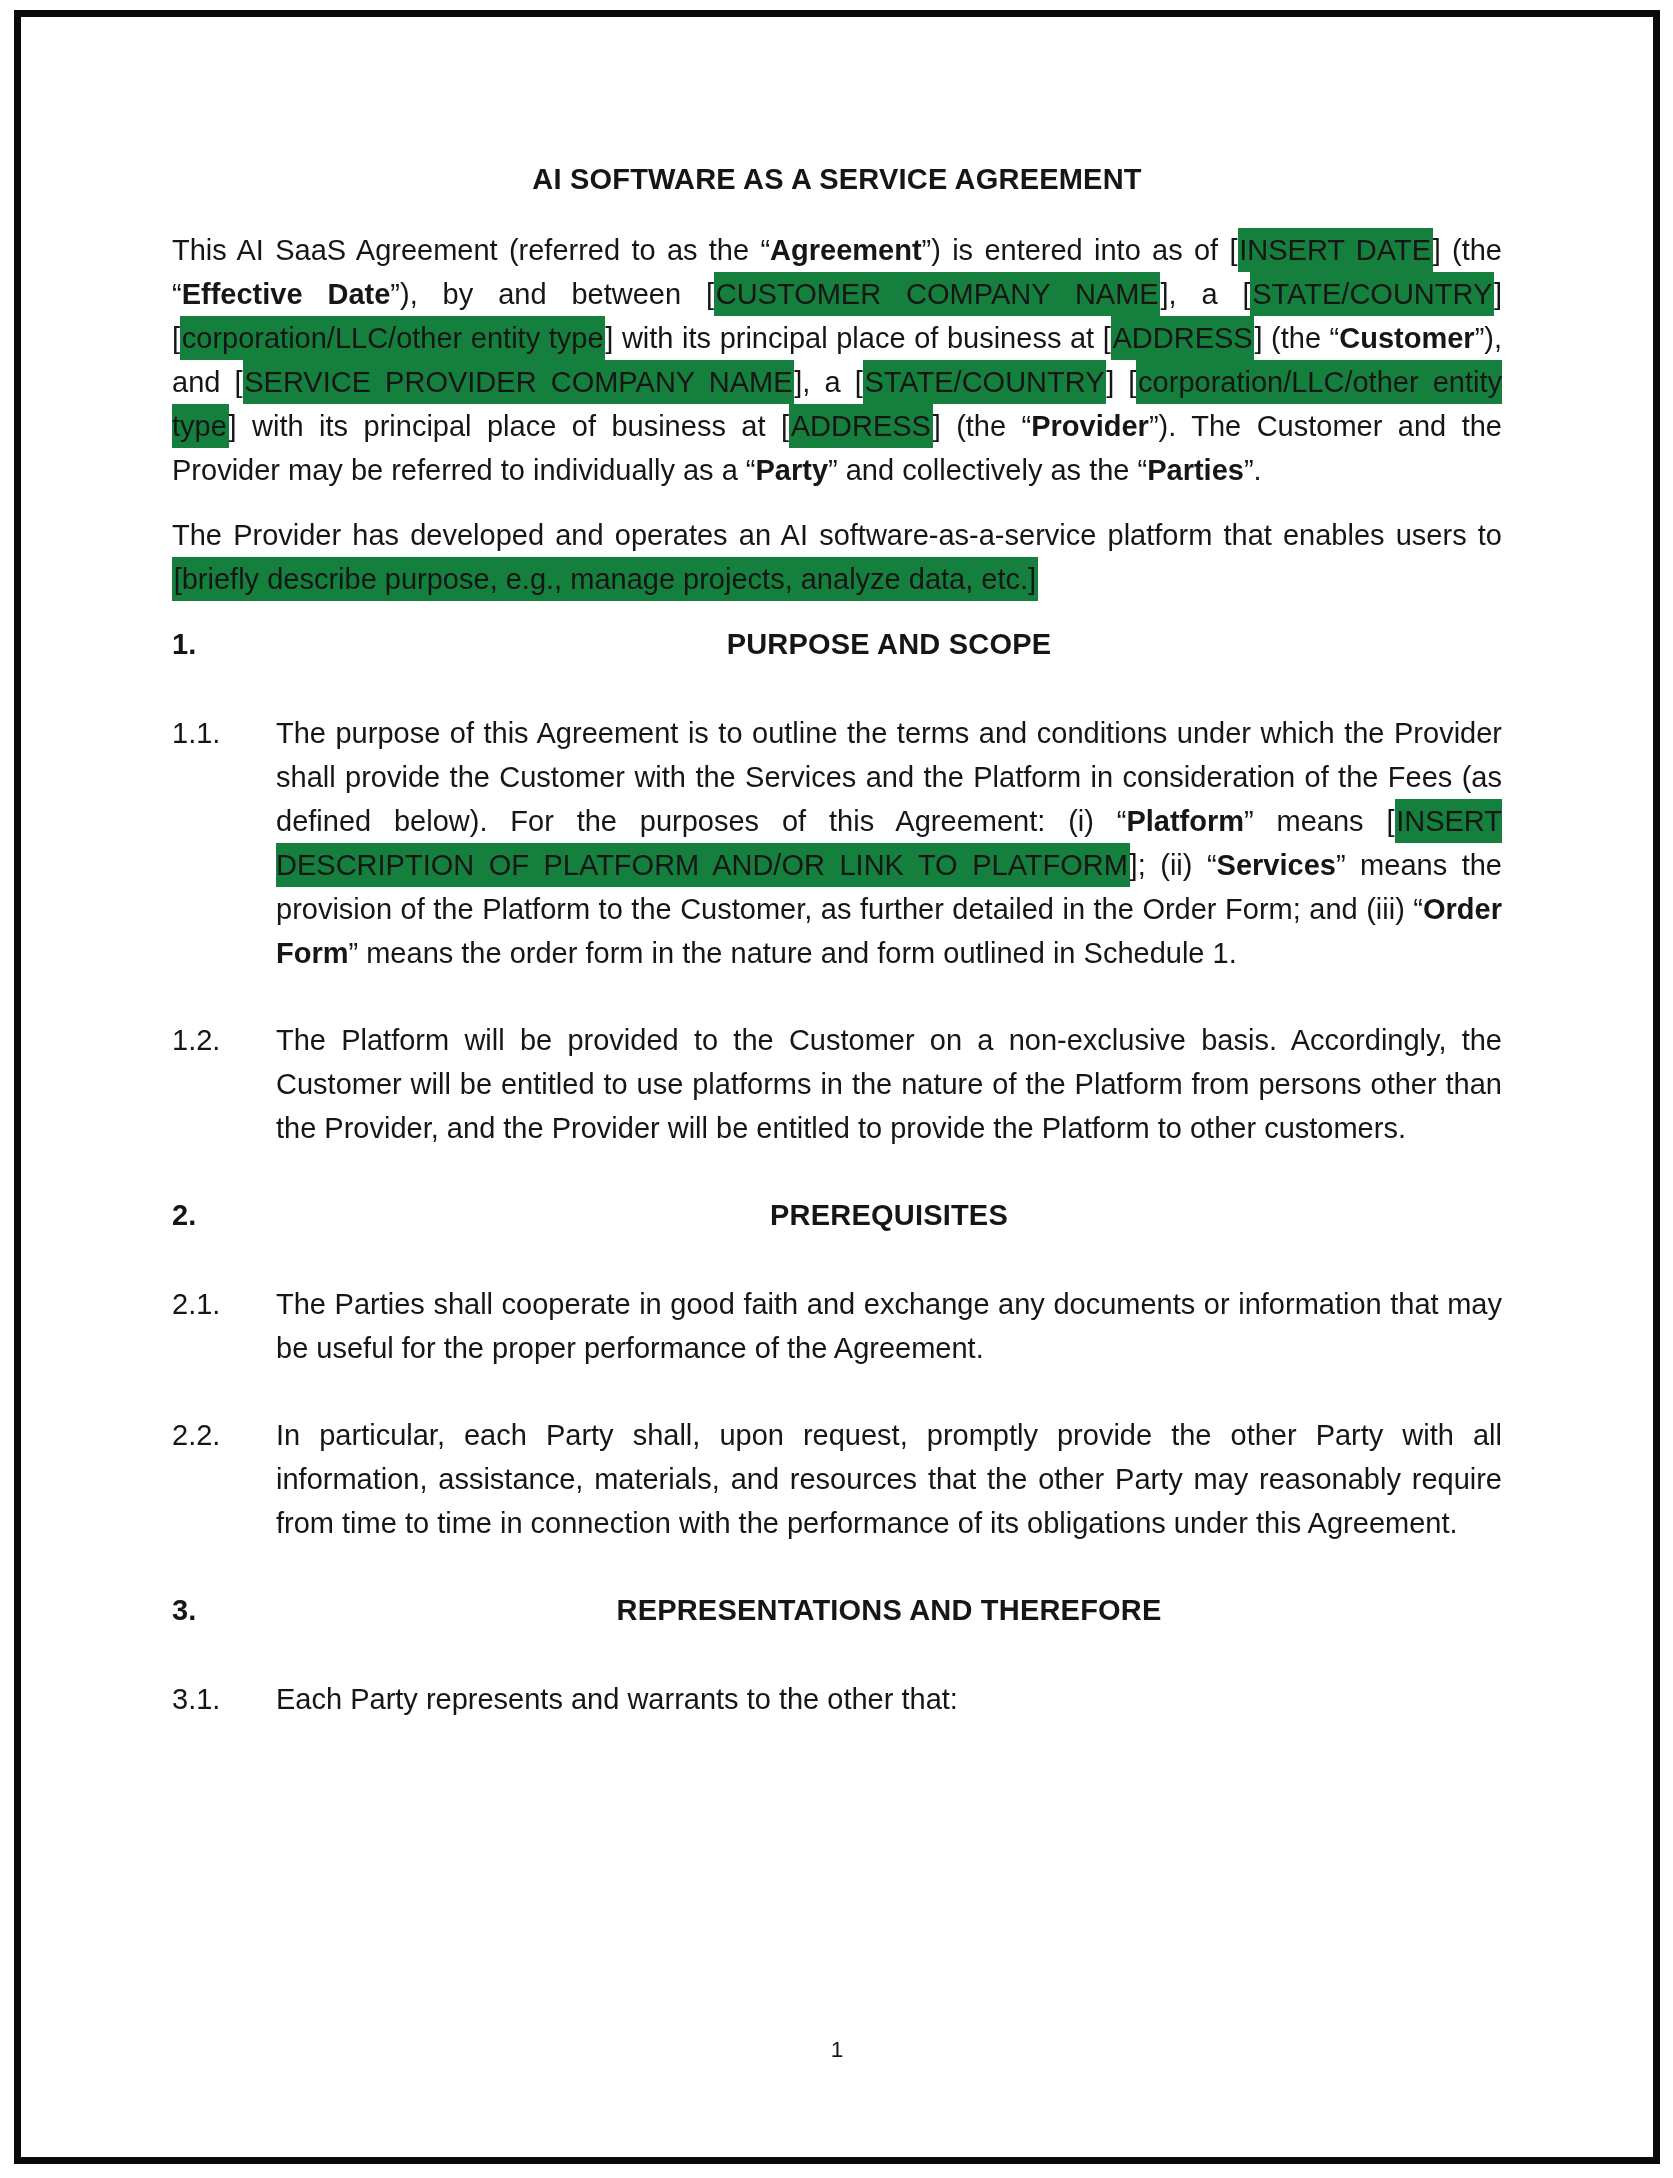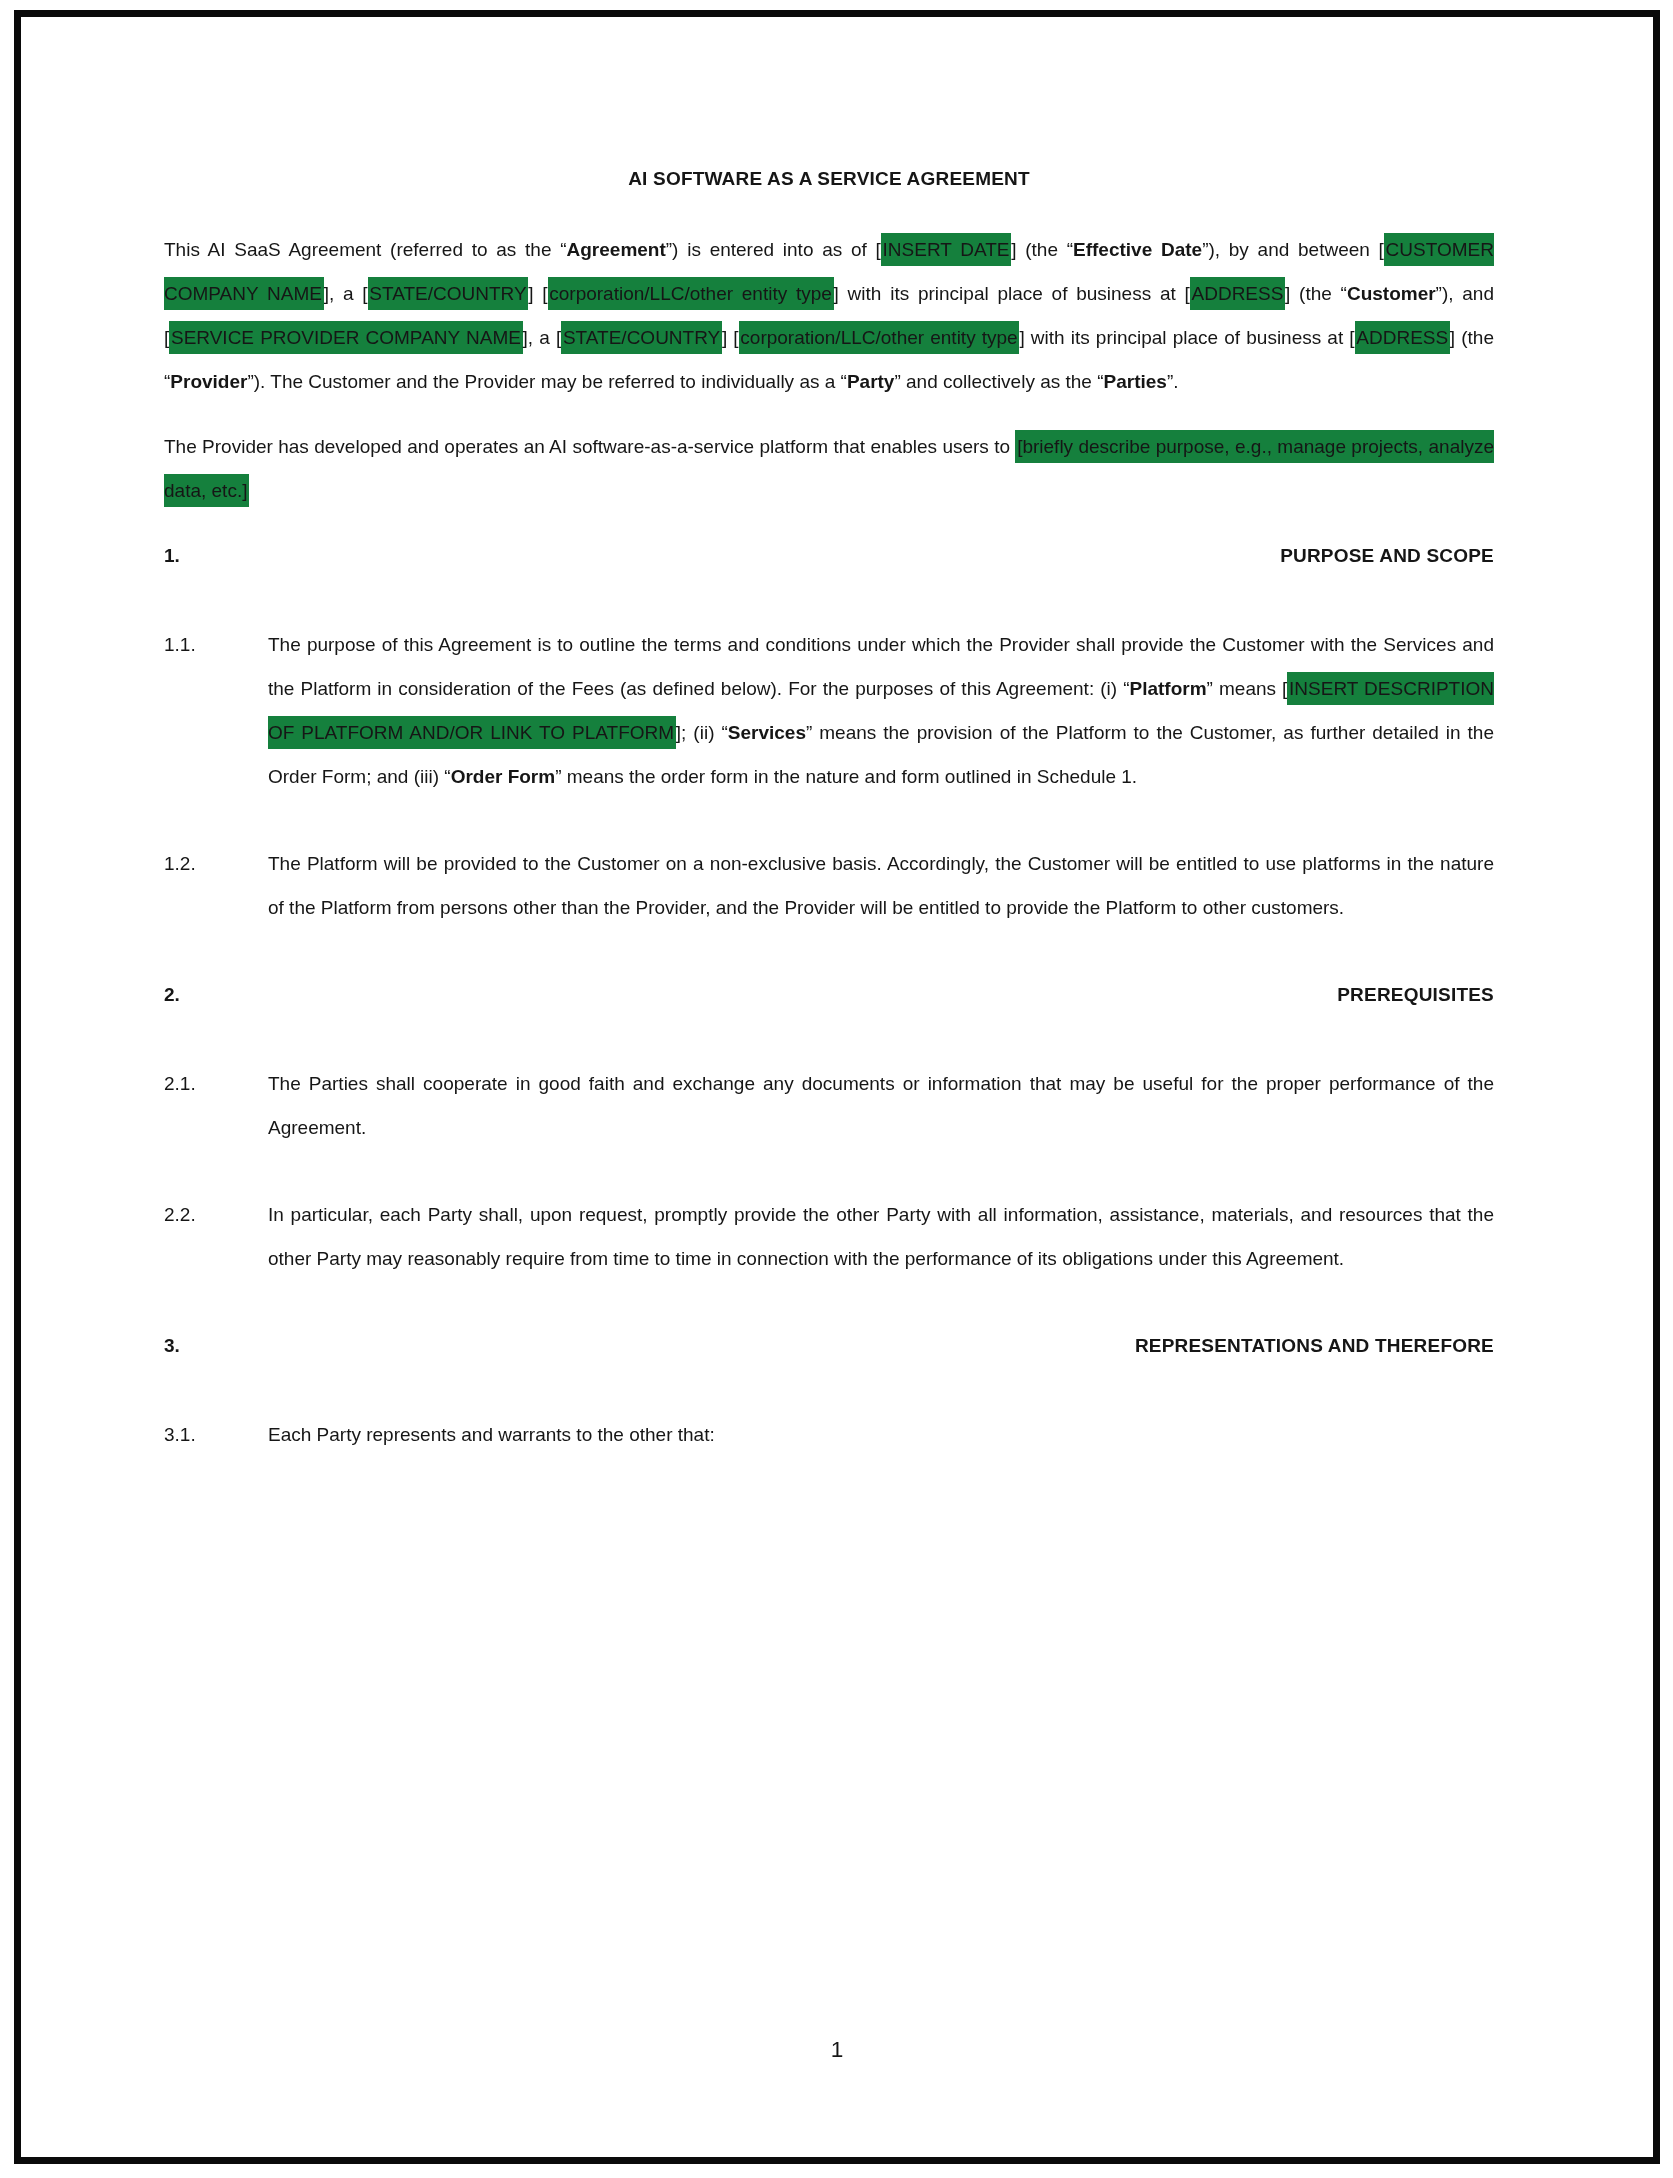--- a/index.html
+++ b/index.html
@@ -14,40 +14,40 @@
   .frame {
     position: absolute;
     left: 14px; top: 10.4px;
     width: 1646px; height: 2154px;
     box-sizing: border-box;
     border: 7px solid #0a0a0a;
     background: #ffffff;
   }
   .content {
     position: absolute;
-    left: 164px; top: 157px;
+    left: 172px; top: 157px;
     width: 1330px;
-    font-size: 19px;
+    font-size: 29px;
     line-height: 44px;
   }
   .title {
     text-align: center;
     font-weight: bold;
     margin-bottom: 27px;
     letter-spacing: 0.2px;
   }
   .block { position: relative; }
   .para { text-align: justify; margin-bottom: 21px; }
   .clause { margin-bottom: 43px; }
   .heading { margin-bottom: 45px; font-weight: bold; }
   .num { position: absolute; left: 0; top: 0; }
   .runs { margin-left: 104px; }
   .para .runs { margin-left: 0; }
   .clause .runs { text-align: justify; }
-  .heading .runs { text-align: right; letter-spacing: 0.2px; }
+  .heading .runs { text-align: center; letter-spacing: 0.2px; }
   strong { font-weight: bold; }
   mark {
     background: #15803d;
     color: inherit;
     padding: 6px 1.7px;
   }
   .page-number {
     position: absolute;
     left: 0; top: 2028px;
     width: 100%;

